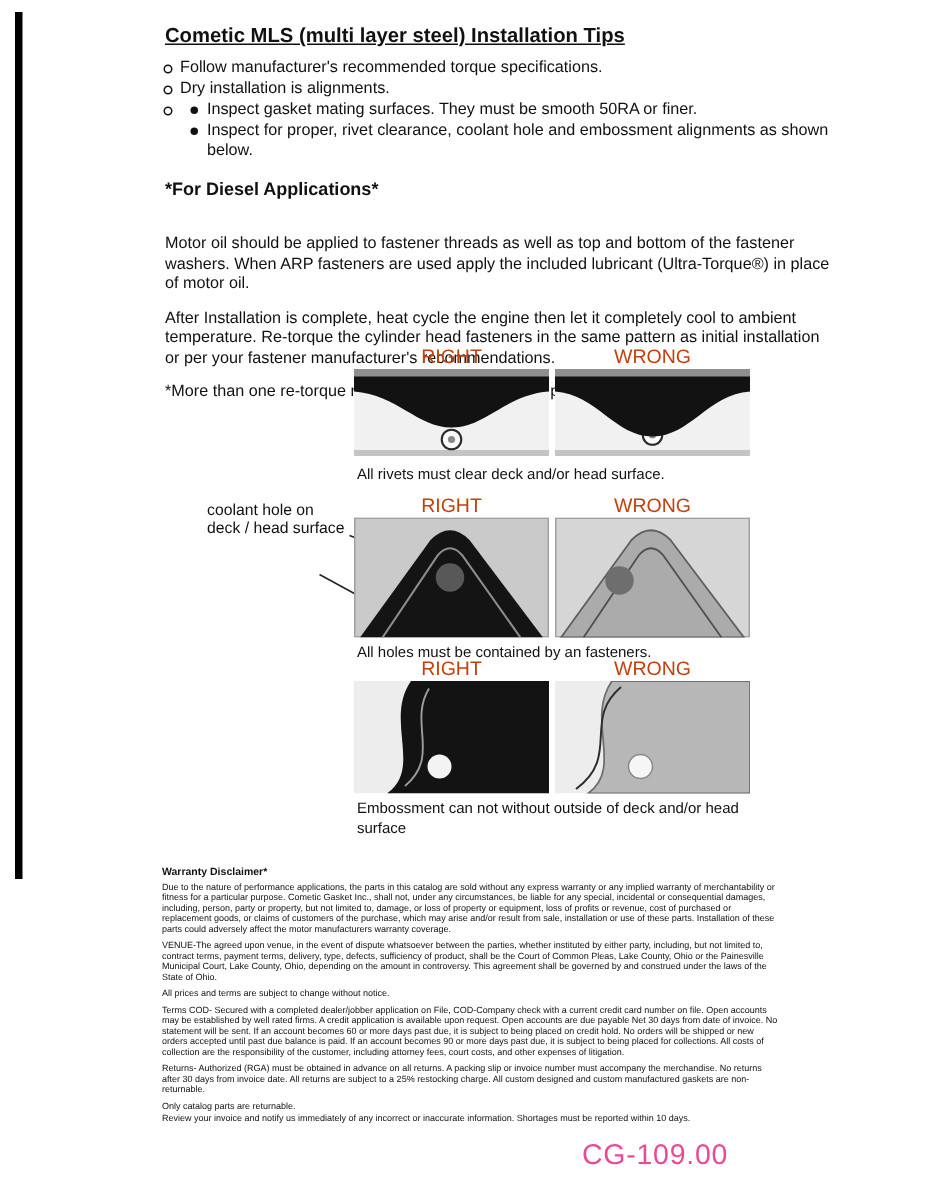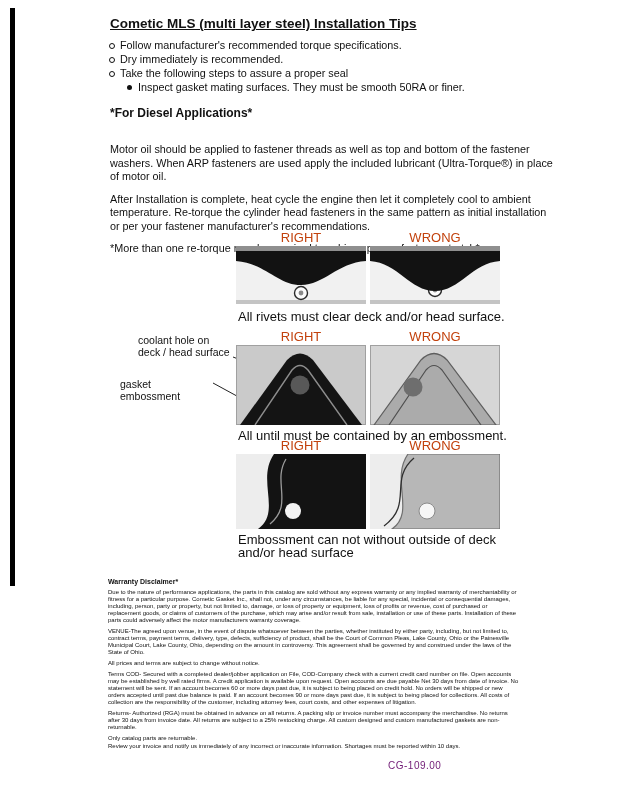--- a/index.html
+++ b/index.html
@@ -16,56 +16,59 @@
   .ring{position:absolute;left:1px;top:3.5px;width:4px;height:4px;border:1px solid #111;border-radius:50%;}
   .dot{position:absolute;left:1px;top:4px;width:5px;height:5px;background:#111;border-radius:50%;}
 
   .diesel-head{font-size:12px;font-weight:bold;margin:12px 0 23px 2px;}
   p.body-para{font-size:10.8px;line-height:13.5px;margin:0 16px 9px 2px;width:446px;}
   p.note{margin-bottom:0;}
 
   .diagrams{position:absolute;left:0;top:230px;width:618px;height:335px;}
   .dlabel{position:absolute;width:130px;text-align:center;font-size:13px;color:#c2410c;}
   .panel{position:absolute;width:130px;font-size:0;line-height:0;}
-  .caption{position:absolute;font-size:13px;line-height:13px;color:#111;}
+  .caption{position:absolute;font-size:10px;line-height:13px;color:#111;}
   .ann{position:absolute;font-size:10.5px;line-height:12px;color:#111;}
   .ann-lines{position:absolute;left:0;top:95px;pointer-events:none;}
 
   .disclaimer{position:absolute;left:108px;top:578px;width:412px;}
   .disc-head{font-size:7px;font-weight:bold;margin:0 0 4px 0;}
   .disclaimer p{font-size:6px;line-height:7px;margin:0 0 4px 0;}
   .disclaimer p.tight{margin-bottom:1px;}
 
-  .page-code{position:absolute;left:388px;top:760px;font-size:10px;letter-spacing:0.5px;color:#701a75;}
+  .page-code{position:absolute;left:388px;top:760px;font-size:19px;letter-spacing:0.5px;color:#ec4899;}
 </style>
 </head>
 <body>
 
 <div class="page">
   <div class="spine"></div>
 
   <div class="content">
     <h1 class="title">Cometic MLS (multi layer steel) Installation Tips</h1>
 
     <ul class="tips">
       <li>
         <span class="ring"></span>
         <span>Follow manufacturer's recommended torque specifications.</span>
       </li>
       <li>
         <span class="ring"></span>
-        <span>Dry immediately is recommended.</span>
+        <span>Dry installation is alignments.</span>
       </li>
       <li>
         <span class="ring"></span>
-        <span>Take the following steps to assure a proper seal</span>
       </li>
       <li class="sub">
         <span class="dot"></span>
         <span>Inspect gasket mating surfaces.  They must be smooth 50RA or finer.</span>
+      </li>
+      <li class="sub">
+        <span class="dot"></span>
+        <span>Inspect for proper, rivet clearance, coolant hole and embossment alignments as shown below.</span>
       </li>
     </ul>
 
     <div class="diesel-head">*For Diesel Applications*</div>
     <p class="body-para">Motor oil should be applied to fastener threads as well as top and bottom of the fastener washers. When ARP fasteners are used apply the included lubricant (Ultra-Torque®) in place of motor oil.</p>
     <p class="body-para">After Installation is complete, heat cycle the engine then let it completely cool to ambient temperature. Re-torque the cylinder head fasteners in the same pattern as initial installation or per your fastener manufacturer's recommendations.</p>
     <p class="body-para note">*More than one re-torque may be required to achieve proper fastener stretch*</p>
   </div>
 
   <div class="diagrams">
@@ -92,21 +95,20 @@
         <rect width="130" height="5" fill="#8f8f8f"></rect>
         <rect y="54" width="130" height="4" fill="#c4c4c4"></rect>
       </svg>
     </div>
     <div class="caption" style="left:238px;top:80px;">All rivets must clear deck and/or head surface.</div>
 
     <div class="dlabel" style="left:236px;top:99px;">RIGHT</div>
     <div class="dlabel" style="left:370px;top:99px;">WRONG</div>
 
     <div class="ann" style="left:138px;top:104px;width:94px;">coolant hole on deck / head surface</div>
-    <div class="ann" style="left:120px;top:148px;width:92px;">gasket embossment</div>
     <svg class="ann-lines" viewBox="0 0 320 110" width="320" height="110">
       <line x1="233" y1="32" x2="293" y2="55" stroke="#222" stroke-width="1"></line>
       <line x1="213" y1="58" x2="257" y2="82" stroke="#222" stroke-width="1"></line>
     </svg>
 
     <div class="panel" style="left:236px;top:115px;">
       <svg viewBox="0 0 130 80" width="130" height="80">
         <rect width="130" height="80" fill="#cacaca"></rect>
         <rect x="0.5" y="0.5" width="129" height="79" fill="none" stroke="#a0a0a0"></rect>
         <path d="M4,80 L51,15 Q64,2 77,15 L126,80 Z" fill="#141414"></path>
@@ -116,21 +118,21 @@
     </div>
     <div class="panel" style="left:370px;top:115px;">
       <svg viewBox="0 0 130 80" width="130" height="80">
         <rect width="130" height="80" fill="#d6d6d6"></rect>
         <rect x="0.5" y="0.5" width="129" height="79" fill="none" stroke="#a0a0a0"></rect>
         <path d="M4,80 L51,15 Q64,2 77,15 L126,80 Z" fill="#ababab" stroke="#5e5e5e" stroke-width="1.2"></path>
         <path d="M19,80 L56,25 Q64,16 72,25 L111,80" fill="none" stroke="#4f4f4f" stroke-width="1.2"></path>
         <circle cx="43" cy="42" r="9.5" fill="#6e6e6e"></circle>
       </svg>
     </div>
-    <div class="caption" style="left:238px;top:199px;">All until must be contained by an embossment.</div>
+    <div class="caption" style="left:238px;top:199px;">All holes must be contained by an fasteners.</div>
 
     <div class="dlabel" style="left:236px;top:208px;">RIGHT</div>
     <div class="dlabel" style="left:370px;top:208px;">WRONG</div>
 
     <div class="panel" style="left:236px;top:224px;">
       <svg viewBox="0 0 130 75" width="130" height="75">
         <rect width="130" height="75" fill="#ededed"></rect>
         <path d="M38,0 H130 V75 H22 C46,58 20,26 38,0 Z" fill="#131313"></path>
         <path d="M50,5 C36,28 58,50 34,70" fill="none" stroke="#9b9b9b" stroke-width="1.3"></path>
         <circle cx="57" cy="57" r="8" fill="#f3f3f3"></circle>

